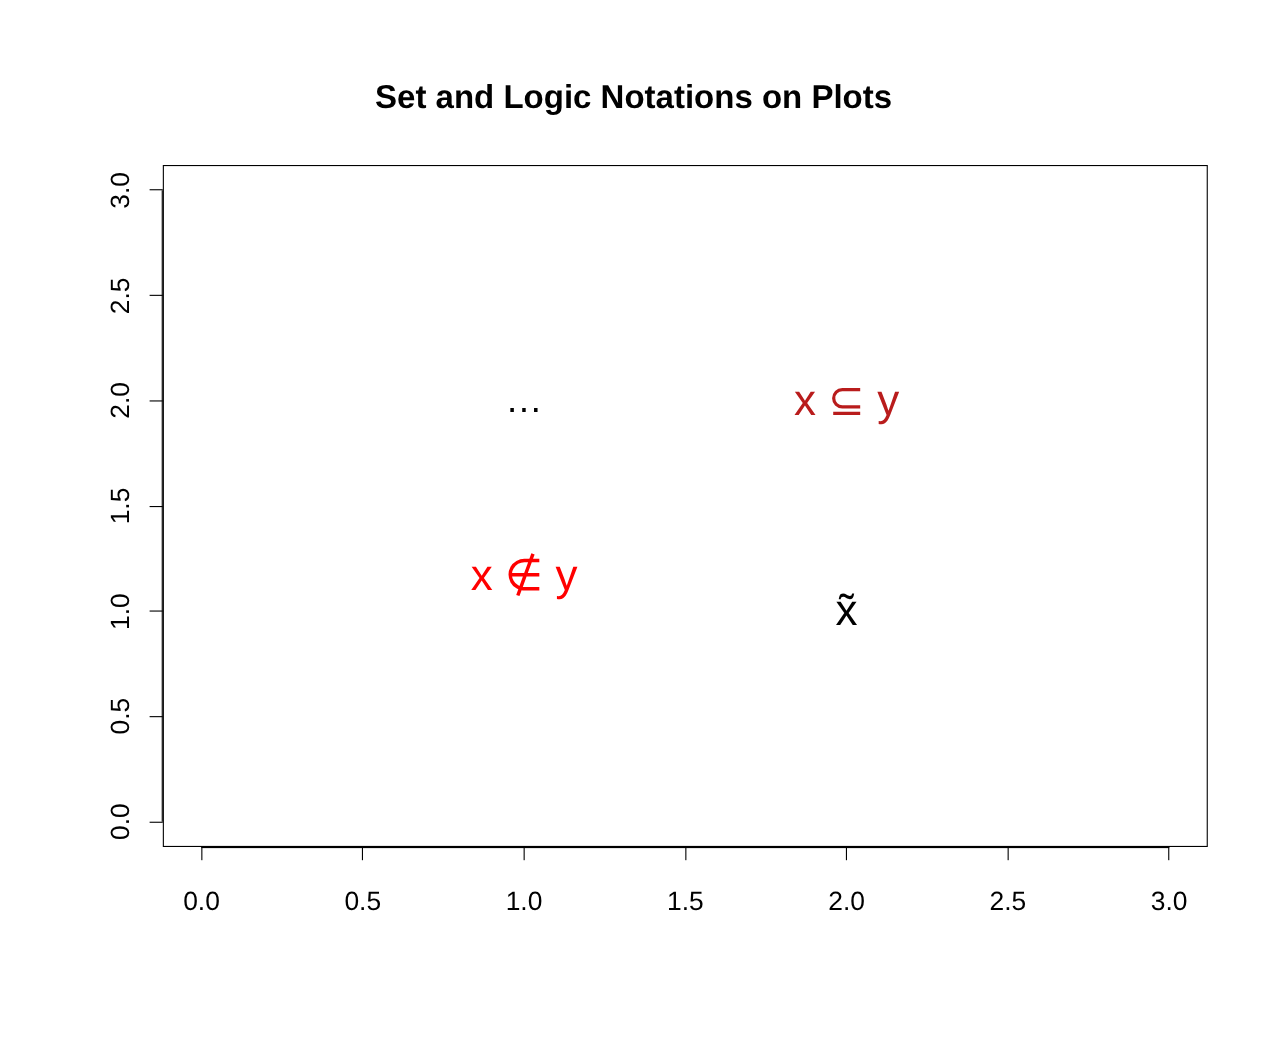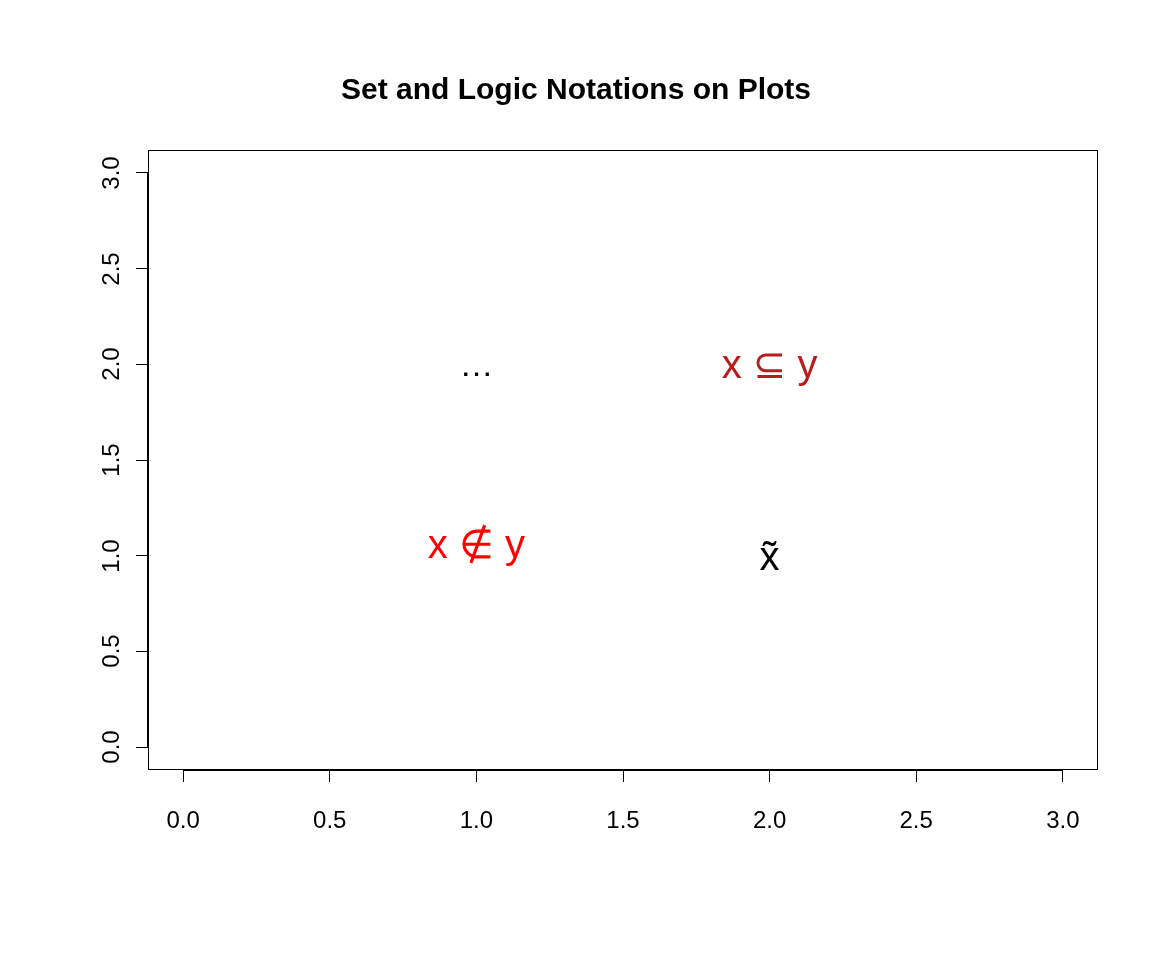--- a/index.html
+++ b/index.html
@@ -90,19 +90,19 @@
       <div class="tick" style="left:136px;top:555.179012345679px;width:12px;height:1px;"></div>
       <div class="ytick-label" style="left:94px;top:555.679012345679px;font-size:24px;">1.0</div>
       <div class="tick" style="left:136px;top:459.5px;width:12px;height:1px;"></div>
       <div class="ytick-label" style="left:94px;top:460px;font-size:24px;">1.5</div>
       <div class="tick" style="left:136px;top:363.820987654321px;width:12px;height:1px;"></div>
       <div class="ytick-label" style="left:94px;top:364.320987654321px;font-size:24px;">2.0</div>
       <div class="tick" style="left:136px;top:268.14197530864203px;width:12px;height:1px;"></div>
       <div class="ytick-label" style="left:94px;top:268.64197530864203px;font-size:24px;">2.5</div>
       <div class="tick" style="left:136px;top:172.462962962963px;width:12px;height:1px;"></div>
       <div class="ytick-label" style="left:94px;top:172.962962962963px;font-size:24px;">3.0</div>
-      <div class="annot" style="left:476.3950617283951px;top:544px;color:#FF0000;font-size:40px;">x ∉ y</div>
+      <div class="annot" style="left:476.3950617283951px;top:523px;color:#FF0000;font-size:40px;">x ∉ y</div>
       <div class="annot" style="left:769.604938271605px;top:555.679012345679px;color:#000000;font-size:40px;">x̃</div>
       <div class="annot" style="left:476.3950617283951px;top:364.320987654321px;color:#000000;font-size:34px;">…</div>
       <div class="annot" style="left:769.604938271605px;top:364.320987654321px;color:#b91c1c;font-size:40px;">x ⊆ y</div>
     </div>
 
 </div>
 
 </body></html>

